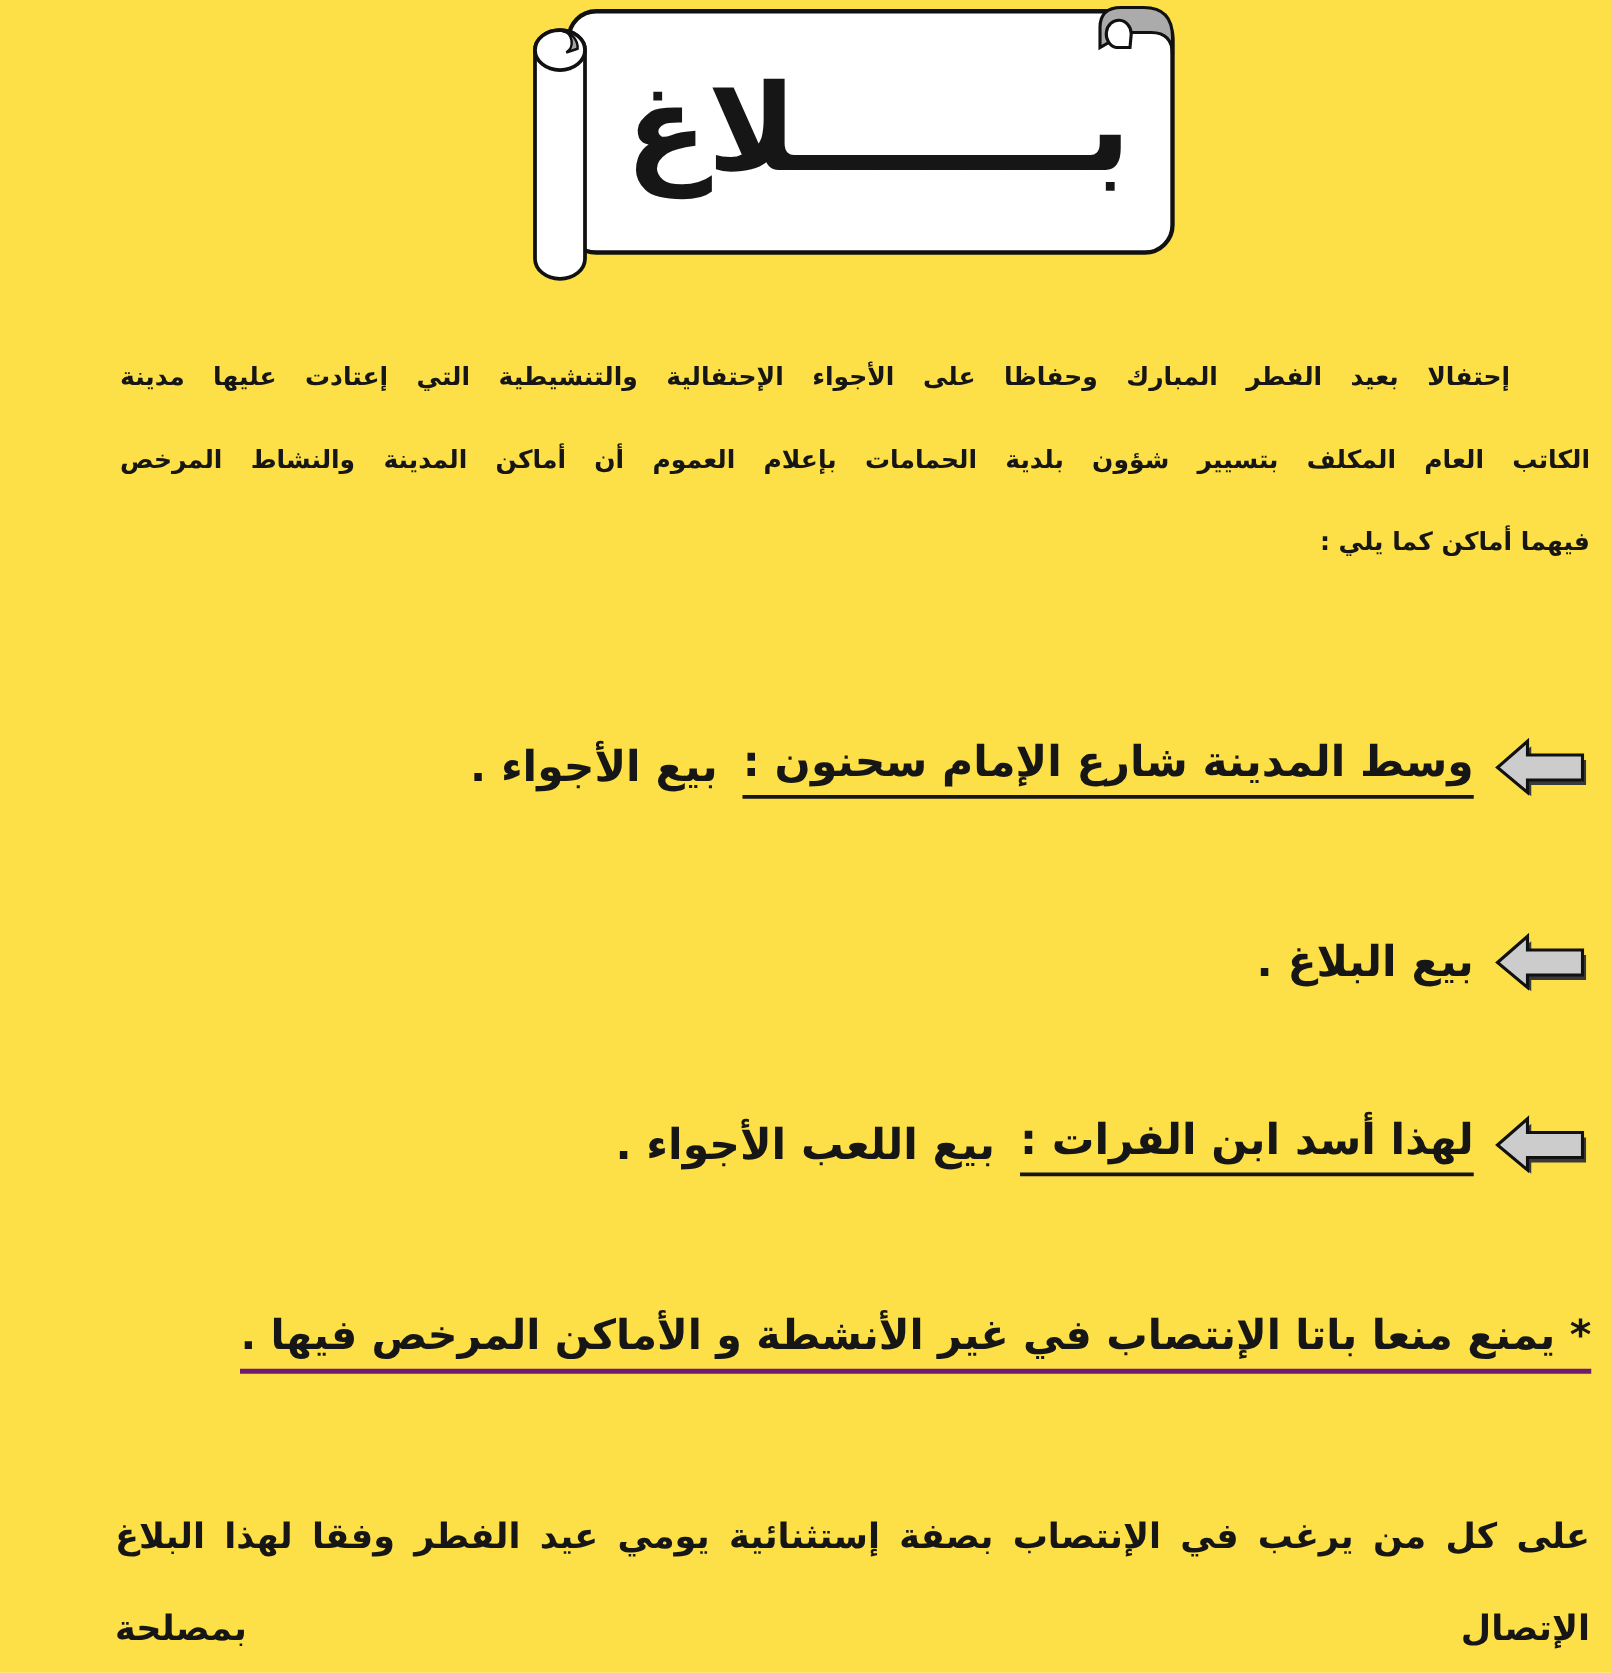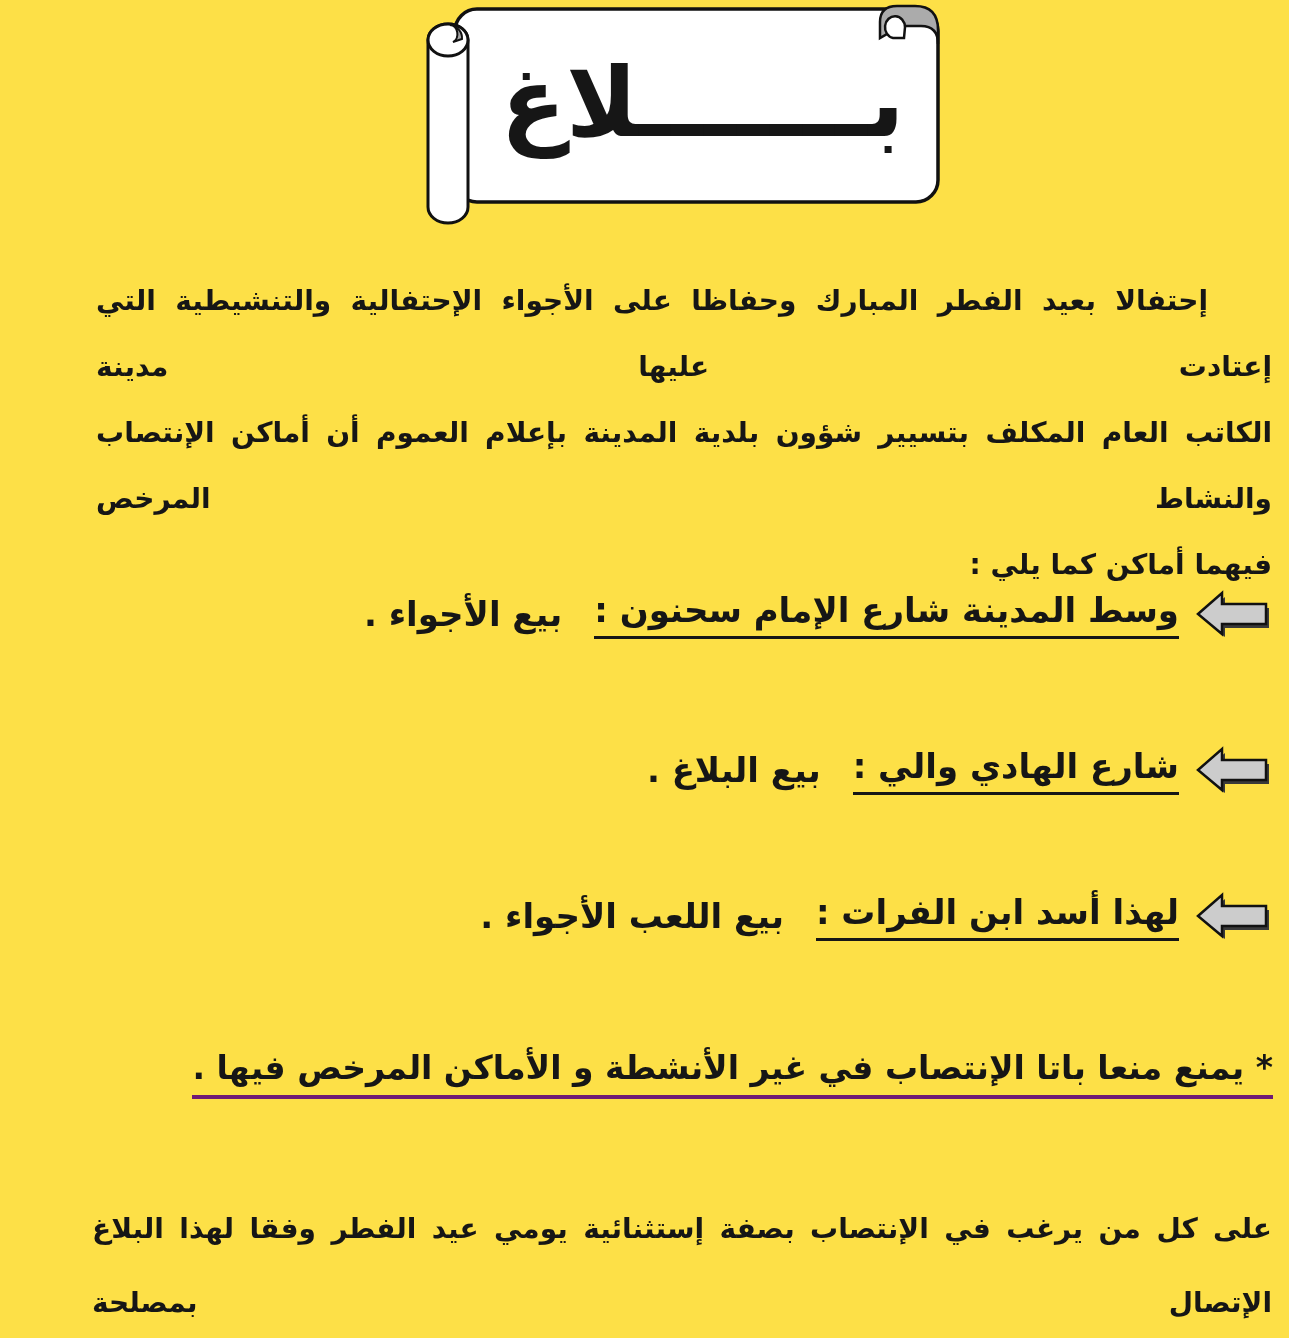--- a/index.html
+++ b/index.html
@@ -21,21 +21,21 @@
     display:flex; align-items:center; justify-content:center;
     direction:rtl;
     font-size:96px; line-height:1;
     letter-spacing:-2px;
   }
 
   
   .intro {
     position:absolute; right:17px; left:96px; top:268px;
     direction:rtl;
-    font-size:28px;
+    font-size:20px;
   }
   .intro .line {
     line-height:66px;
     text-align:justify;
     text-align-last:justify;
     white-space:normal;
   }
   .intro .line.first { text-indent:64px; }
   .intro .line.last  { text-align-last:right; }
 
@@ -43,21 +43,21 @@
   .bullet {
     position:absolute; right:20px;
     display:flex; direction:rtl; align-items:center;
     font-size:34px;
     white-space:nowrap;
   }
   .bullet .arrow { flex:0 0 auto; margin-left:16px; display:block; }
   .bullet .place {
     border-bottom:3px solid #161616;
     padding-bottom:6px;
-    margin-left:32px;
+    margin-left:20px;
   }
   .bullet.b1 { top:588px; }
   .bullet.b2 { top:744px; }
   .bullet.b3 { top:890px; }
 
   
   .warning {
     position:absolute; right:16px; top:1048px;
     direction:rtl; text-align:right;
     font-size:33px;
@@ -100,39 +100,38 @@
         <path d="M3,36 A20,16 0 0 1 43,36 L43,203 A20,16 0 0 1 3,203 Z" fill="#ffffff" stroke="#111" stroke-width="3"></path>
         <ellipse cx="23" cy="36" rx="20" ry="16" fill="#ffffff" stroke="#111" stroke-width="3"></ellipse>
         <path d="M25,21 a14,13 0 0 1 12,14 l-9,3 a8,9 0 0 0 -3,-17 z" fill="#a6a6a6" stroke="#111" stroke-width="2"></path>
       </g>
     </svg>
     <div class="banner-title">بـــــــلاغ</div>
   </div>
 
   <div class="intro">
     <div class="line first">إحتفالا بعيد الفطر المبارك وحفاظا على الأجواء الإحتفالية والتنشيطية التي إعتادت عليها مدينة</div>
-    <div class="line">الكاتب العام المكلف بتسيير شؤون بلدية المدينة بإعلام العموم أن أماكن الإنتصاب والنشاط المرخص</div>
+    <div class="line">الكاتب العام المكلف بتسيير شؤون بلدية الحمامات بإعلام العموم أن أماكن المدينة والنشاط المرخص</div>
     <div class="line last">فيهما أماكن كما يلي :</div>
   </div>
 
   <div class="bullet b1">
     <svg class="arrow" width="74" height="52" viewBox="0 0 74 52">
       <polygon points="6,29 30,9 30,20 74,20 74,40 30,40 30,49" fill="#3a3a3a"></polygon>
       <polygon points="3,26 27,5 27,16 71,16 71,36 27,36 27,46" fill="#cccccc" stroke="#111" stroke-width="2.5"></polygon>
     </svg>
     <span class="place">وسط المدينة شارع الإمام سحنون :</span>
     <span class="activity">بيع الأجواء .</span>
   </div>
 
   <div class="bullet b2">
     <svg class="arrow" width="74" height="52" viewBox="0 0 74 52">
       <polygon points="6,29 30,9 30,20 74,20 74,40 30,40 30,49" fill="#3a3a3a"></polygon>
       <polygon points="3,26 27,5 27,16 71,16 71,36 27,36 27,46" fill="#cccccc" stroke="#111" stroke-width="2.5"></polygon>
     </svg>
-    <span class="place">شارع الهادي والي :</span>
     <span class="activity">بيع البلاغ .</span>
   </div>
 
   <div class="bullet b3">
     <svg class="arrow" width="74" height="52" viewBox="0 0 74 52">
       <polygon points="6,29 30,9 30,20 74,20 74,40 30,40 30,49" fill="#3a3a3a"></polygon>
       <polygon points="3,26 27,5 27,16 71,16 71,36 27,36 27,46" fill="#cccccc" stroke="#111" stroke-width="2.5"></polygon>
     </svg>
     <span class="place">لهذا أسد ابن الفرات :</span>
     <span class="activity">بيع اللعب الأجواء .</span>

